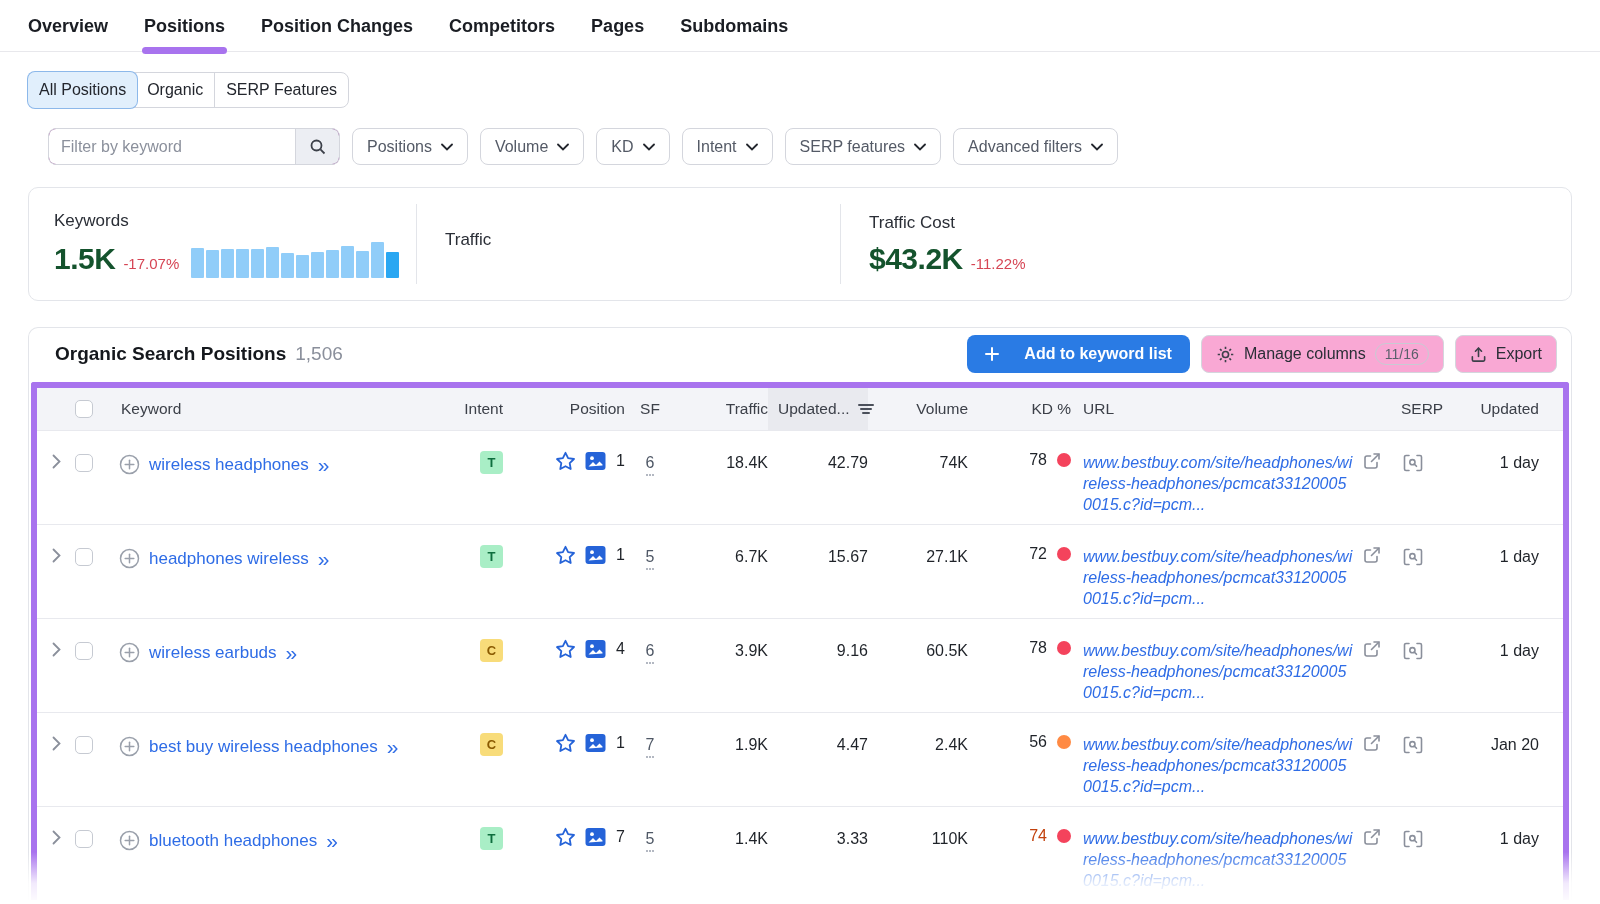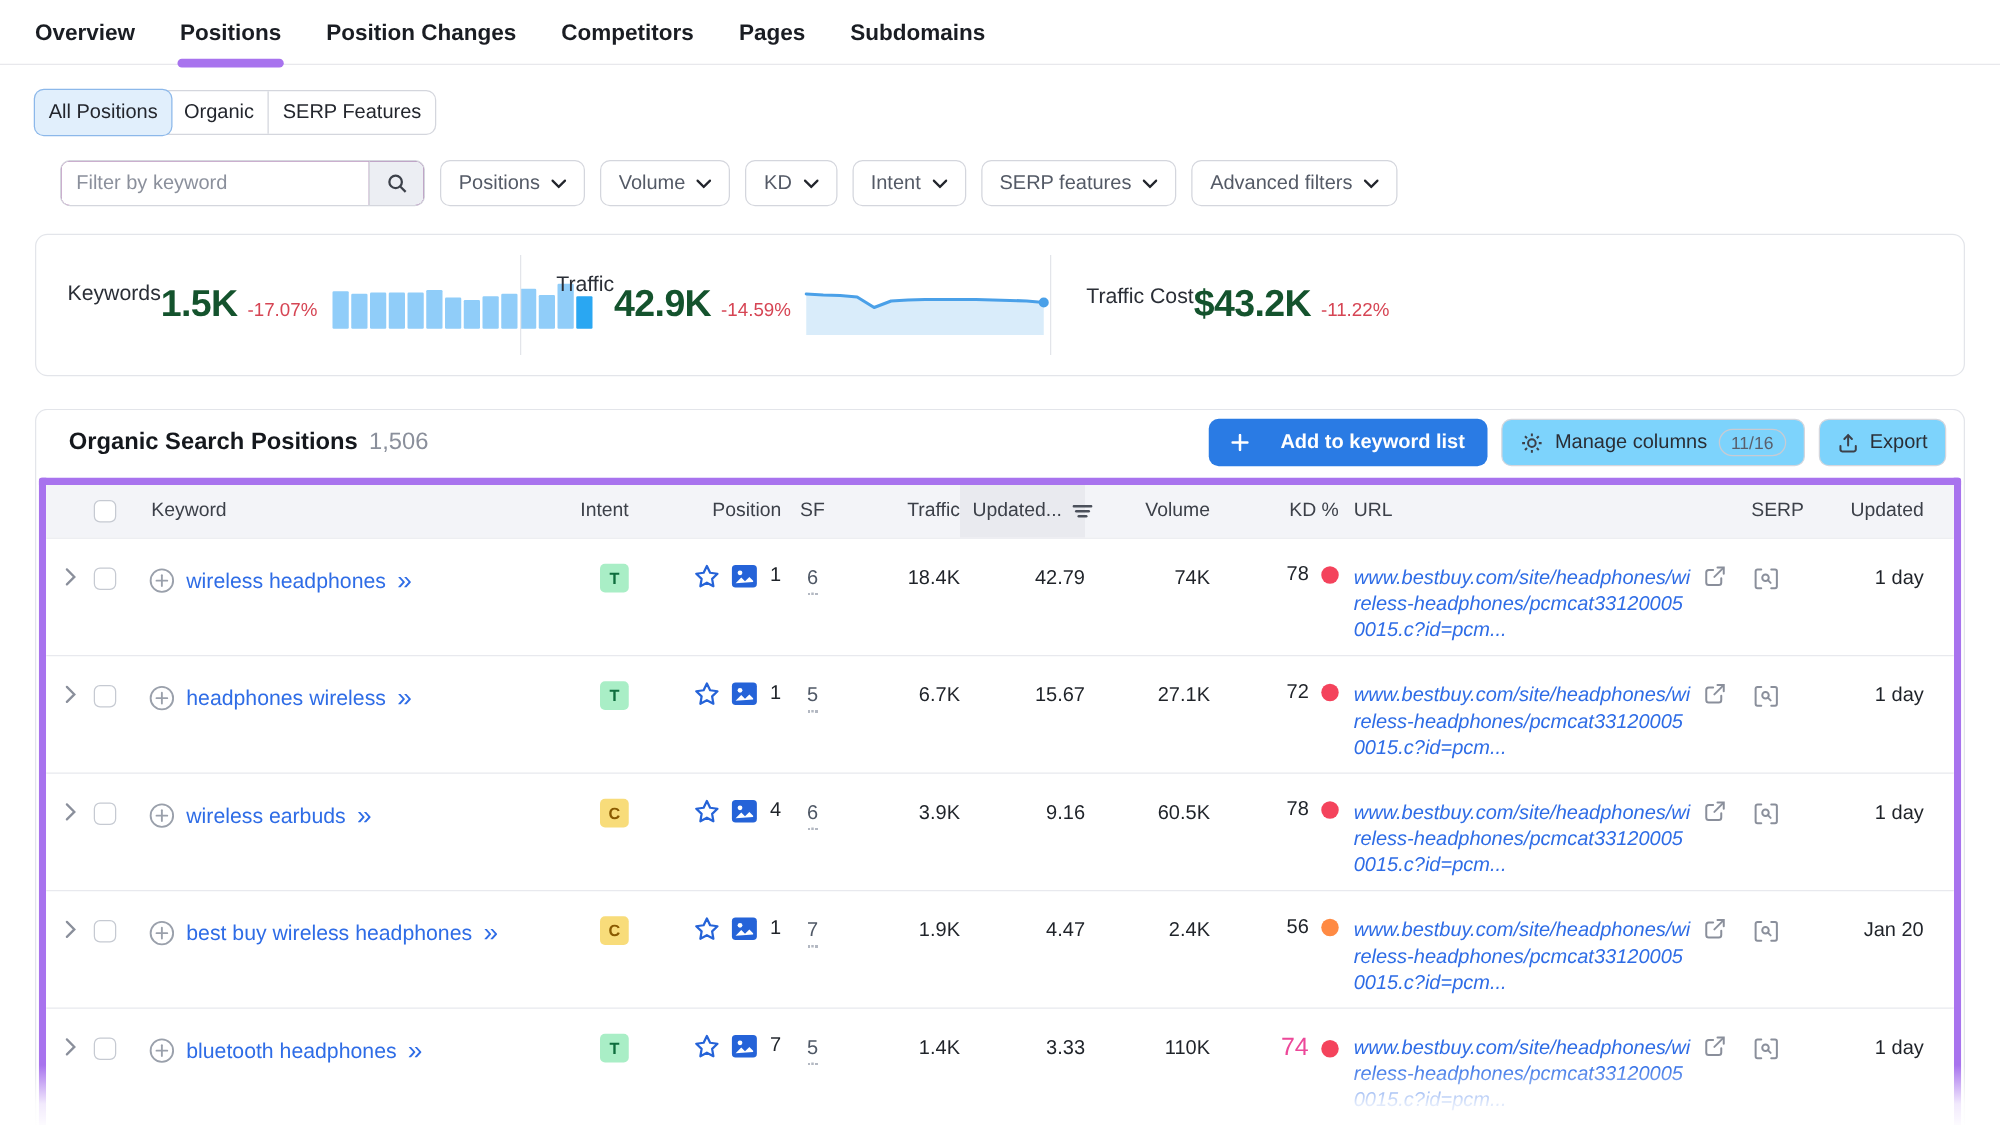--- a/index.html
+++ b/index.html
@@ -29,21 +29,21 @@
   .kw-filter input::placeholder { color:#8b909c; }
   .kw-search-btn { width:44px; background:#eceef3; border:none; border-left:1px solid #d4d6dd;
     display:flex; align-items:center; justify-content:center; cursor:pointer; }
   .drop-btn { display:flex; align-items:center; gap:9px; padding:0 14px; border:1px solid #d4d6dd;
     border-radius:8px; background:#fff; font-size:16px; color:#545a66; cursor:pointer;
     font-family:"Liberation Sans",sans-serif; }
 
   
   .stats-card { margin:22px 28px 0; height:114px; border:1px solid #e3e5ea; border-radius:10px;
     display:flex; align-items:center; background:#fff; }
-  .stat { display:flex; flex-direction:row; justify-content:space-between; }
+  .stat { display:flex; flex-direction:column; justify-content:space-between; }
   .stat-keywords { width:387px; padding-left:25px; }
   .stat-traffic  { width:423px; padding-left:28px; }
   .stat-cost     { padding-left:28px; }
   .stat-label { font-size:17px; color:#2a2e36; margin-bottom:9px; }
   .stat-row { display:flex; align-items:center; }
   .stat-value { font-size:30px; font-weight:700; letter-spacing:-0.5px; color:#14532d; }
   .stat-change { font-size:15px; color:var(--negative-red,#d64554); margin-left:8px; margin-top:9px; }
   .stat-divider { width:1px; height:80px; background:#e3e5ea; }
   .mini-bars { display:flex; align-items:flex-end; gap:2px; height:38px; margin-left:12px; }
   .mini-bars .bar { width:13px; background:var(--bar-light,#90cdf9); border-radius:1px; }
@@ -54,21 +54,21 @@
   .table-card { margin:26px 28px 0; border:1px solid #e3e5ea; border-bottom:none;
     border-radius:10px 10px 0 0; background:#fff; }
   .table-controls { height:52px; display:flex; align-items:center; padding:0 14px 0 26px; }
   .table-title { font-size:19px; font-weight:700; color:#15181d; }
   .table-count { font-size:19px; color:#8a8f9b; margin-left:9px; }
   .controls-spacer { flex:1; }
   .btn-primary { display:flex; align-items:center; gap:25px; height:38px; padding:0 18px;
     background:var(--primary-blue,#2a7be4); color:#fff; border:none; border-radius:8px;
     font-size:16px; font-weight:600; cursor:pointer; font-family:"Liberation Sans",sans-serif; }
   .btn-secondary { display:flex; align-items:center; gap:9px; height:38px; padding:0 14px;
-    background:#7dd3fc; border:1px solid #d4d6dd; border-radius:8px; font-size:16px; color:#2a2e36;
+    background:#f9a8d4; border:1px solid #d4d6dd; border-radius:8px; font-size:16px; color:#2a2e36;
     cursor:pointer; font-family:"Liberation Sans",sans-serif; margin-left:11px; }
   .cols-badge { border:1px solid #c8cbd3; border-radius:12px; padding:2px 9px; font-size:14px; color:#5a5f6b; }
 
   
   .purple-frame { margin:2px 2px 0; border:6px solid var(--accent-purple,#a873ee); border-bottom:none;
     border-radius:3px 3px 0 0; }
   .grid-row { display:grid;
     grid-template-columns:38px 40px 332px 56px 122px 50px 93px 100px 100px 103px 320px 60px 1fr; }
   .thead { background:#f3f4f8; height:42px; align-items:center; font-size:15.5px; color:#3c4049; }
   .th { white-space:nowrap; }
@@ -221,31 +221,20 @@
           <div class="bar" style="height: 32px;"></div>
           <div class="bar" style="height: 27px;"></div>
           <div class="bar" style="height: 36px;"></div>
           <div class="bar bar-last" style="height: 26px;"></div>
         </div>
     </div>
   </div>
   <div class="stat-divider"></div>
   <div class="stat stat-traffic">
     <div class="stat-label">Traffic</div>
-    <div class="stat-row">
-      <span class="stat-value">42.9K</span>
-      <span class="stat-change">-14.59%</span>
-      <div class="sparkline">
-          <svg width="200" height="52" viewBox="0 0 200 52">
-            <polygon points="2.0,17.2 15.6,18.0 29.1,18.4 42.7,19.6 56.3,28.0 69.9,22.8 83.4,22.0 97.0,21.6 110.6,21.6 124.1,21.6 137.7,21.6 151.3,22.0 164.9,22.4 178.4,22.8 192.0,24.0 192.0,50 2,50" fill="#d9ecfa"></polygon>
-            <polyline points="2.0,17.2 15.6,18.0 29.1,18.4 42.7,19.6 56.3,28.0 69.9,22.8 83.4,22.0 97.0,21.6 110.6,21.6 124.1,21.6 137.7,21.6 151.3,22.0 164.9,22.4 178.4,22.8 192.0,24.0" fill="none" stroke="#4aa0e8" stroke-width="2.5" stroke-linejoin="round" stroke-linecap="round"></polyline>
-            <circle cx="192" cy="24" r="4" fill="#4aa0e8"></circle>
-          </svg>
-        </div>
-    </div>
   </div>
   <div class="stat-divider"></div>
   <div class="stat stat-cost">
     <div class="stat-label">Traffic Cost</div>
     <div class="stat-row">
       <span class="stat-value">$43.2K</span>
       <span class="stat-change">-11.22%</span>
     </div>
   </div>
 </div>
@@ -639,21 +628,21 @@
                 <path d="M3.5 15.5l4.5-4.5 3 3 3.5-3.5 3 3v1z" fill="#fff"></path>
               </svg>
       </span>
       <span class="pos-num">7</span>
     </div>
     <div class="cell-sf"><span class="sf-num">5</span></div>
     <div class="num-right">1.4K</div>
     <div class="num-right">3.33</div>
     <div class="num-right">110K</div>
     <div class="cell-kd">
-      <span style="font-size:20px;color:#ec4899;">74</span>
+      <span style="font-size:16px;color:#c2410c;">74</span>
       <span class="kd-dot dot-red"></span>
     </div>
     <div class="cell-url">
       <a class="url-link">www.bestbuy.com/site/headphones/wireless-headphones/pcmcat331200050015.c?id=pcm...</a>
       <span>
         <svg width="18" height="18" viewBox="0 0 18 18" fill="none" stroke="#8a8f9b" stroke-width="1.6" stroke-linecap="round">
                 <path d="M14 10.5V14a2 2 0 0 1-2 2H4a2 2 0 0 1-2-2V6a2 2 0 0 1 2-2h3.5"></path>
                 <polyline points="11,2 16,2 16,7"></polyline>
                 <line x1="8.5" y1="9.5" x2="15.5" y2="2.5"></line>
               </svg>

